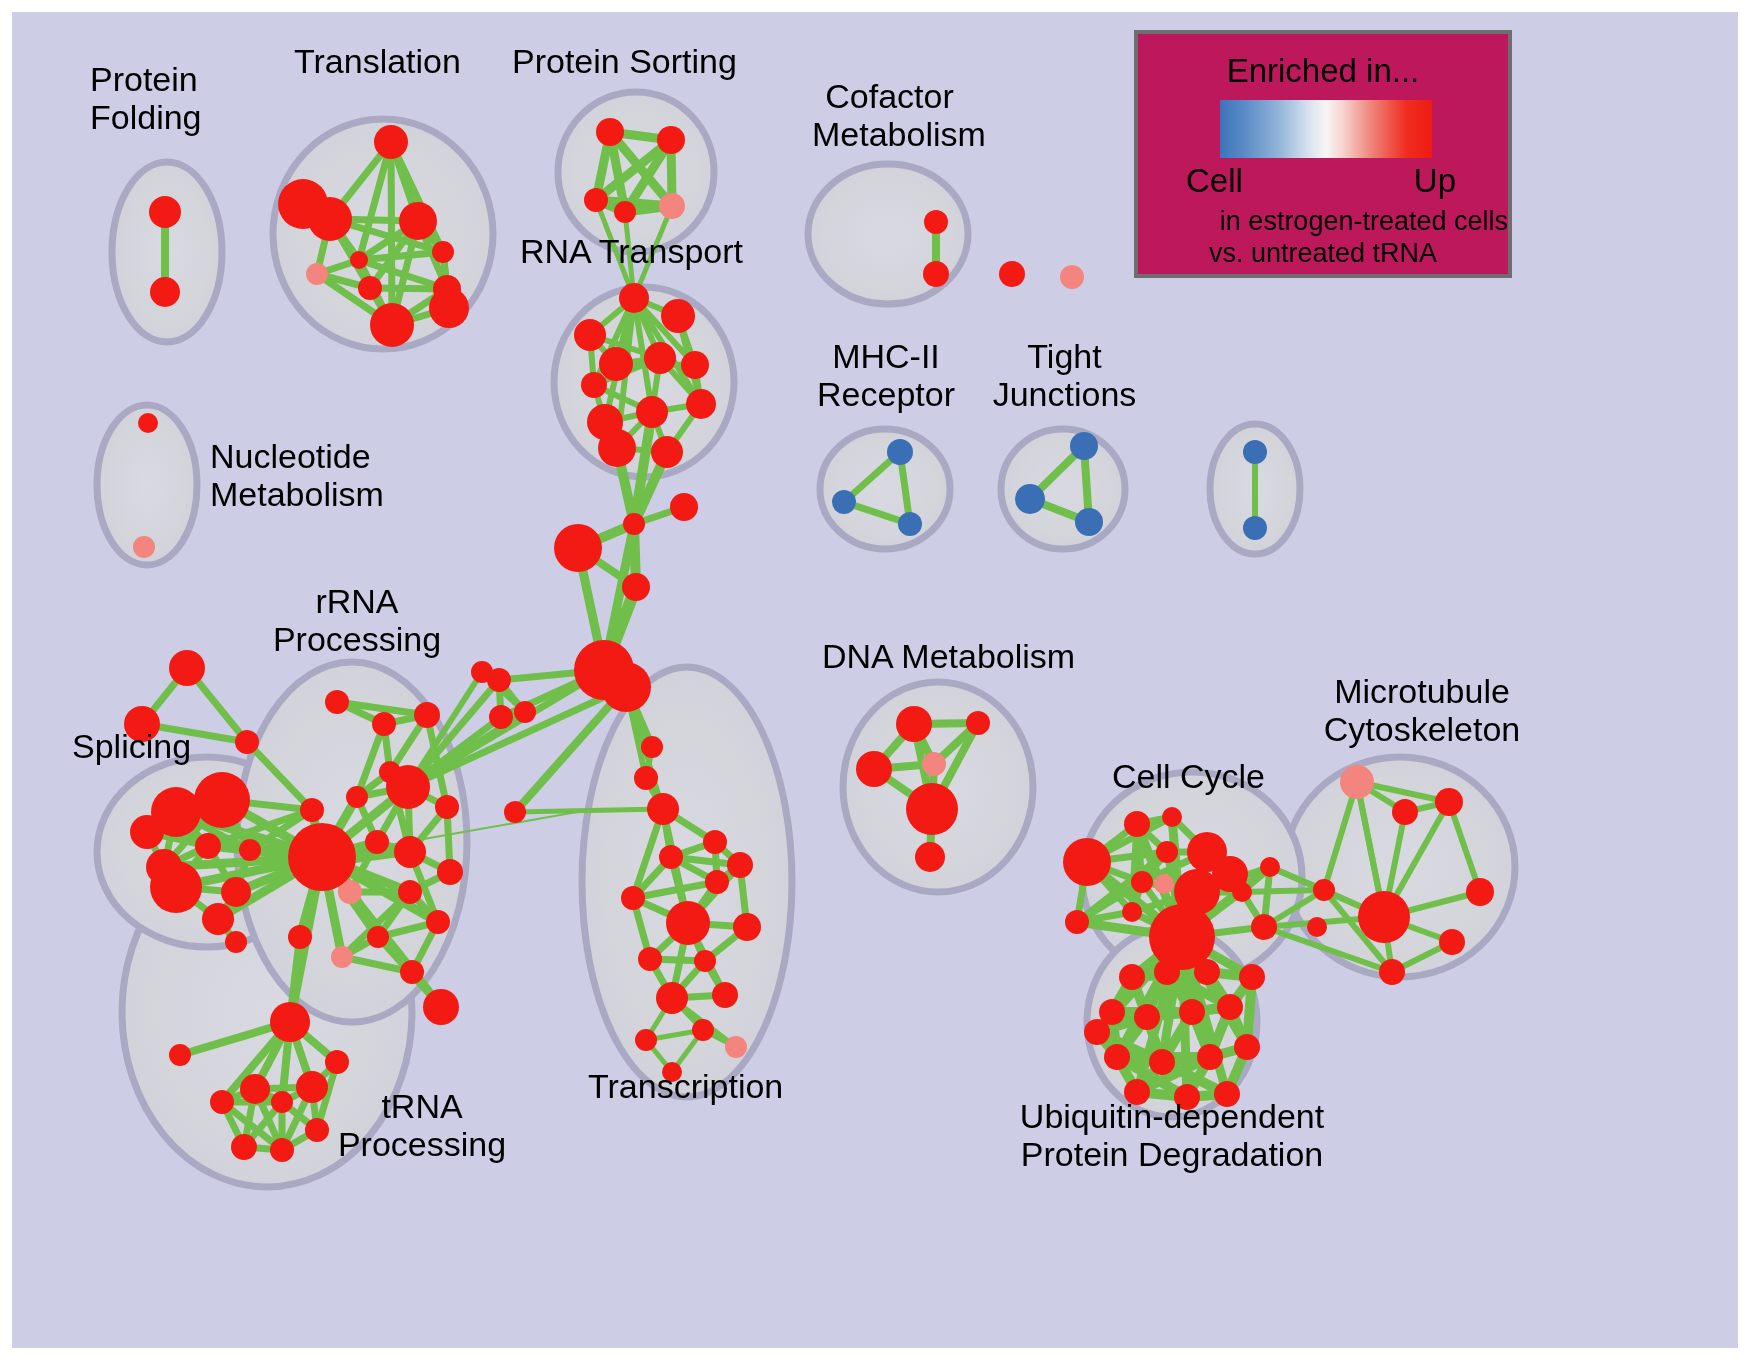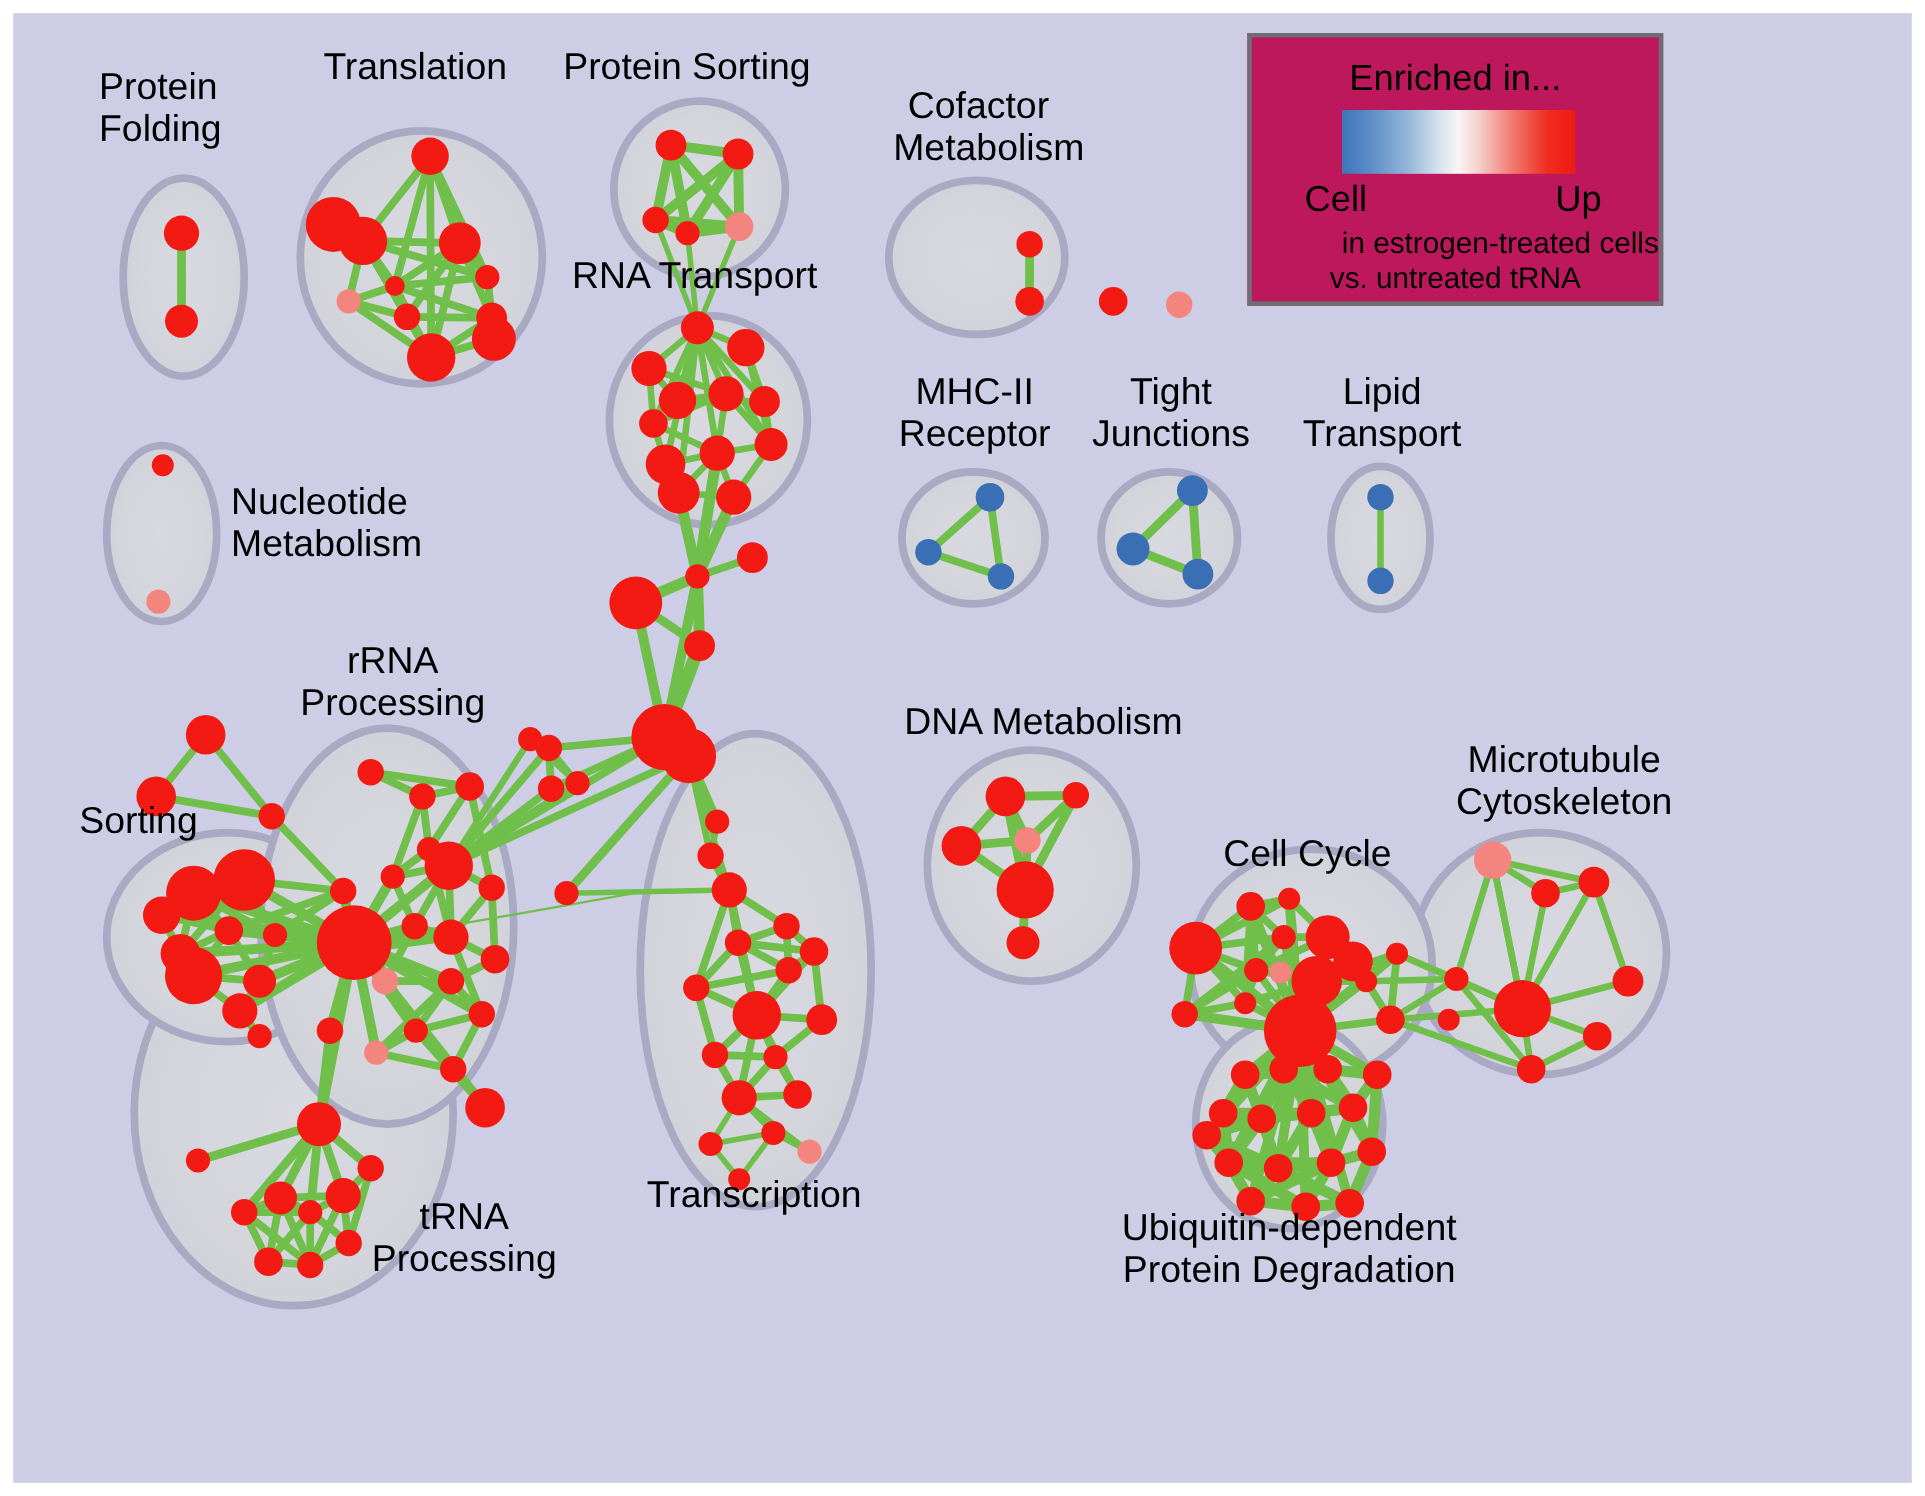--- a/index.html
+++ b/index.html
@@ -703,22 +703,21 @@
     </svg>
 
     <div class="lbl" style="left:78px;top:48px;"><div>Protein</div><div>Folding</div></div>
     <div class="lbl" style="left:282px;top:30px;">Translation</div>
     <div class="lbl" style="left:198px;top:425px;"><div>Nucleotide</div><div>Metabolism</div></div>
     <div class="lbl" style="left:500px;top:30px;">Protein Sorting</div>
     <div class="lbl" style="left:508px;top:220px;">RNA Transport</div>
     <div class="lbl c" style="left:800px;top:65px;width:155px;"><div>Cofactor</div><div>Metabolism</div></div>
     <div class="lbl c" style="left:795px;top:325px;width:158px;"><div>MHC-II</div><div>Receptor</div></div>
     <div class="lbl c" style="left:975px;top:325px;width:155px;"><div>Tight</div><div>Junctions</div></div>
-    <div class="lbl c" style="left:1162px;top:325px;width:165px;"><div>Lipid</div><div>Transport</div></div>
-    <div class="lbl" style="left:60px;top:715px;">Sorting</div>
+    <div class="lbl" style="left:60px;top:715px;">Splicing</div>
     <div class="lbl c" style="left:255px;top:570px;width:180px;"><div>rRNA</div><div>Processing</div></div>
     <div class="lbl c" style="left:315px;top:1075px;width:190px;"><div>tRNA</div><div>Processing</div></div>
     <div class="lbl" style="left:576px;top:1055px;">Transcription</div>
     <div class="lbl" style="left:810px;top:625px;">DNA Metabolism</div>
     <div class="lbl" style="left:1100px;top:745px;">Cell Cycle</div>
     <div class="lbl c" style="left:1285px;top:660px;width:250px;"><div>Microtubule</div><div>Cytoskeleton</div></div>
     <div class="lbl c" style="left:985px;top:1085px;width:350px;"><div>Ubiquitin-dependent</div><div>Protein Degradation</div></div>
 
     <div id="legend">
       <div class="ltitle">Enriched in...</div>

